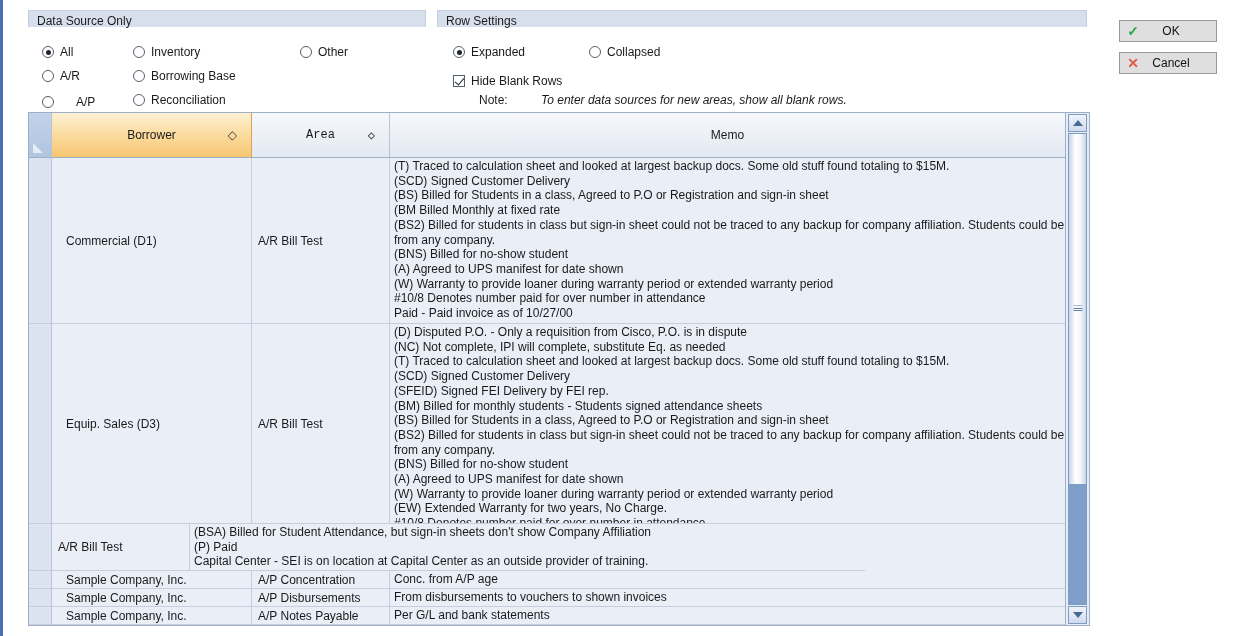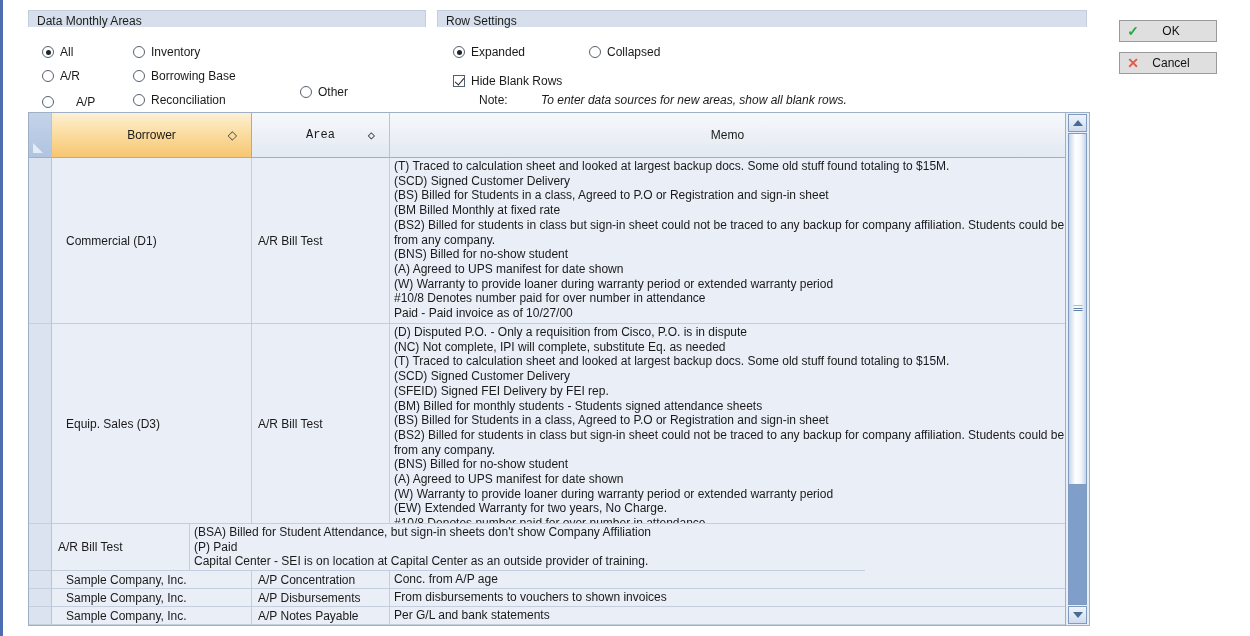--- a/index.html
+++ b/index.html
@@ -244,21 +244,21 @@
     width: 9px; height: 7px;
     background: repeating-linear-gradient(to bottom, #5f7ea8 0 1px, transparent 1px 2.4px);
   }
 </style>
 </head>
 <body>
 
 <div id="app">
 
   <div class="panel" id="panel-data-source">
-    <div class="panel-title">Data Monthly Areas</div>
+    <div class="panel-title">Data Source Only</div>
     <div class="panel-body" style="height:82px;">
 
       <div class="opt" style="left:14px; top:18px;">
         <span class="radio checked"></span>
         <span>All</span>
       </div>
       <div class="opt" style="left:14px; top:42px;">
         <span class="radio"></span>
         <span>A/R</span>
       </div>
@@ -273,21 +273,21 @@
       </div>
       <div class="opt" style="left:105px; top:42px;">
         <span class="radio"></span>
         <span>Borrowing Base</span>
       </div>
       <div class="opt" style="left:105px; top:66px;">
         <span class="radio"></span>
         <span>Reconciliation</span>
       </div>
 
-      <div class="opt" style="left:272px; top:18px;margin-top:40px;">
+      <div class="opt" style="left:272px; top:18px;">
         <span class="radio"></span>
         <span>Other</span>
       </div>
 
     </div>
   </div>
 
   <div class="panel" id="panel-row-settings">
     <div class="panel-title">Row Settings</div>
     <div class="panel-body" style="height:82px;">

